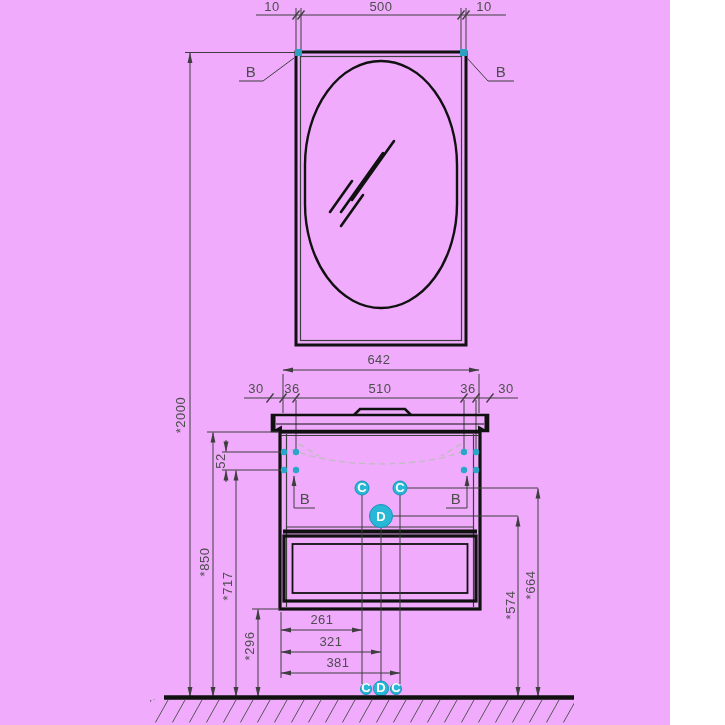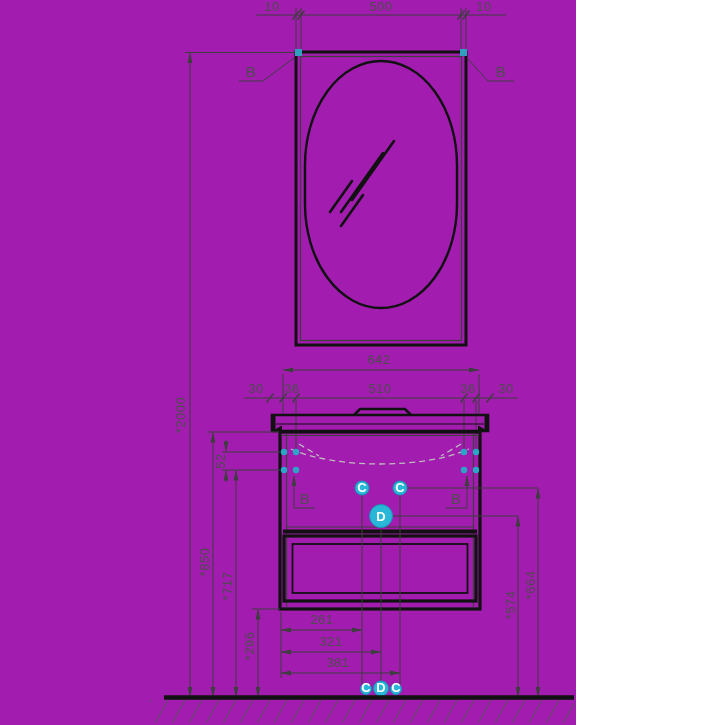--- a/index.html
+++ b/index.html
@@ -1,16 +1,16 @@
 <!DOCTYPE html>
 <html><head>
 <meta charset="utf-8">
 <style>
   html,body{margin:0;padding:0;background:#fff;}
-  .stage{position:relative;width:576px;height:725px;background:#a21caf;overflow:hidden;
+  .stage{position:relative;width:670px;height:725px;background:#f0abfc;overflow:hidden;
          font-family:"Liberation Sans",sans-serif;}
   svg{position:absolute;left:0;top:0;}
   .thin{stroke:#3e3e3e;stroke-width:1;fill:none;}
   .thin12{stroke:#3e3e3e;stroke-width:1.2;fill:none;}
   .thick{stroke:#111111;fill:none;}
   .tick{stroke:#3e3e3e;stroke-width:1.3;}
   .dashed{stroke:#bdbdbd;stroke-width:1.3;fill:none;stroke-dasharray:6 4;}
   text{fill:#4d4d4d;font-family:"Liberation Sans",sans-serif;font-size:13px;letter-spacing:.5px;}
   .callout{font-size:15px;}
   .ctext{fill:#ffffff;font-weight:600;letter-spacing:0;}

